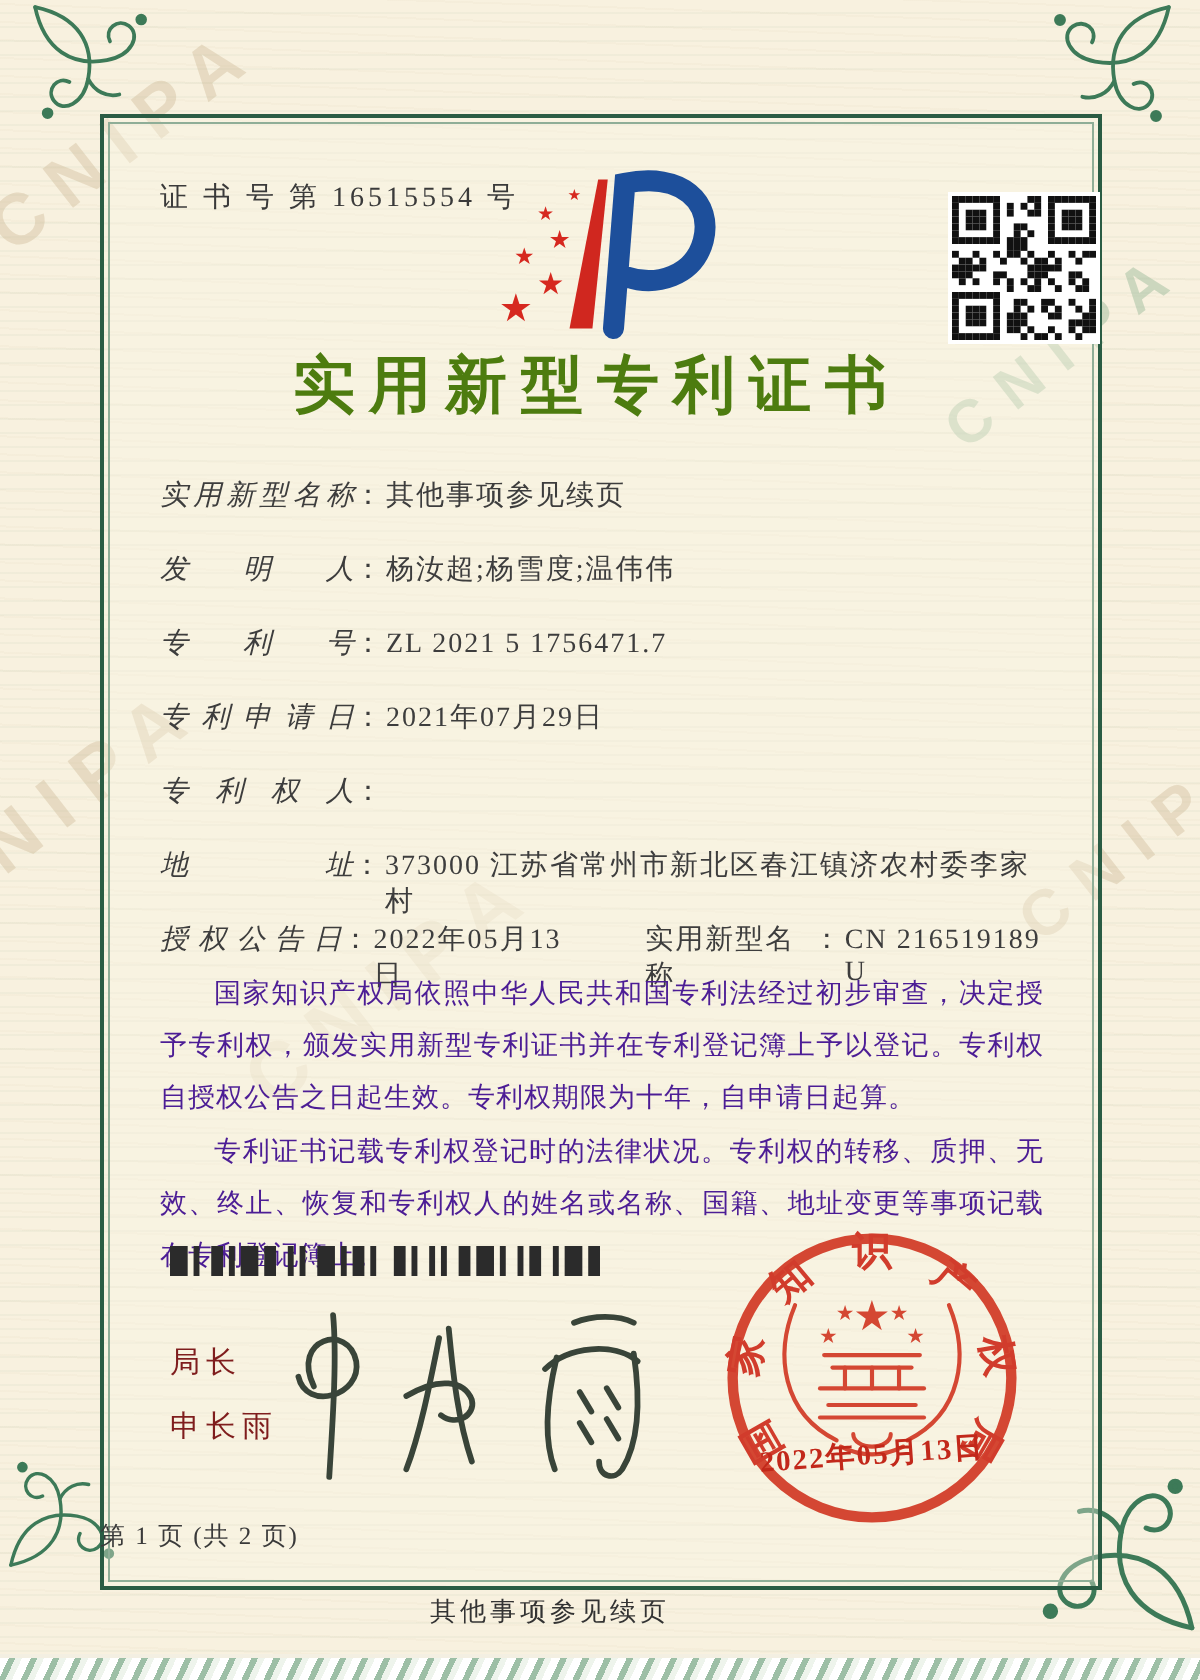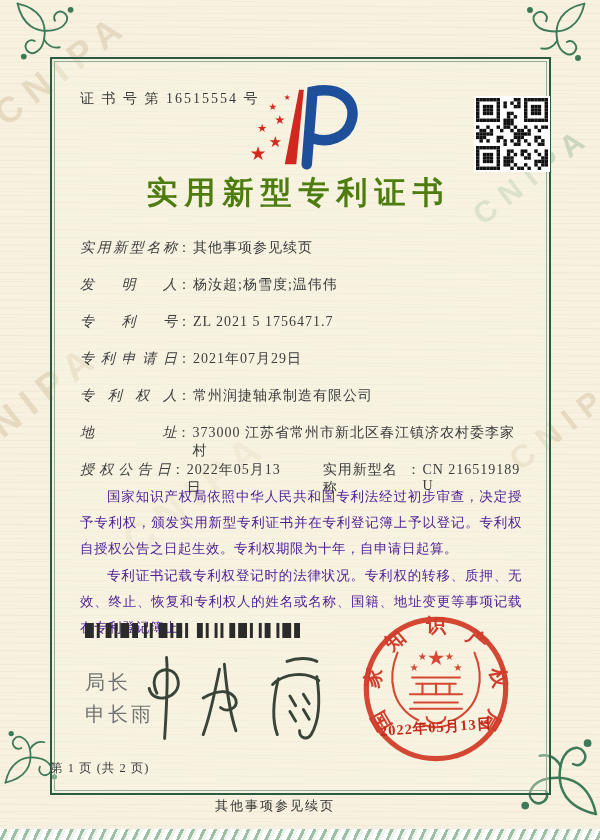--- a/index.html
+++ b/index.html
@@ -67,21 +67,21 @@
 
   .body-text{
     position:absolute;left:80px;top:484px;width:442px;
     font-size:13.5px;line-height:26px;color:#4c1d95;
     text-align:justify;letter-spacing:0.5px;
   }
   .body-text p{margin:0 0 1px 0;text-indent:2em;}
 
   .barcode{position:absolute;left:85px;top:623px;}
 
-  .signer{position:absolute;left:85px;top:666px;font-size:20px;color:#737373;letter-spacing:3px;line-height:32px;}
+  .signer{position:absolute;left:85px;top:666px;font-size:15px;color:#7f1d1d;letter-spacing:3px;line-height:32px;}
   .signature{position:absolute;left:128px;top:646px;}
 
   .seal{position:absolute;left:358px;top:611px;opacity:0.93;}
   .seal-date{
     position:absolute;left:360px;top:718px;width:152px;text-align:center;
     color:#c2281a;font-weight:bold;font-size:14.5px;letter-spacing:1px;
     transform:rotate(-4deg);
   }
 
   .page-number{
@@ -396,21 +396,20 @@
       <span class="fvalue">ZL 2021 5 1756471.7</span>
     </div>
     <div class="frow">
       <span class="flabel">专利申请日</span>
         <span class="fcolon">：</span>
       <span class="fvalue">2021年07月29日</span>
     </div>
     <div class="frow">
       <span class="flabel">专利权人</span>
         <span class="fcolon">：</span>
-      <span class="fvalue">常州润捷轴承制造有限公司</span>
     </div>
     <div class="frow">
       <span class="flabel">地址</span>
         <span class="fcolon">：</span>
       <span class="fvalue">373000 江苏省常州市新北区春江镇济农村委李家村</span>
     </div>
     <div class="frow">
       <span class="flabel">授权公告日</span>
         <span class="fcolon">：</span>
       <span class="fvalue">2022年05月13日</span>

